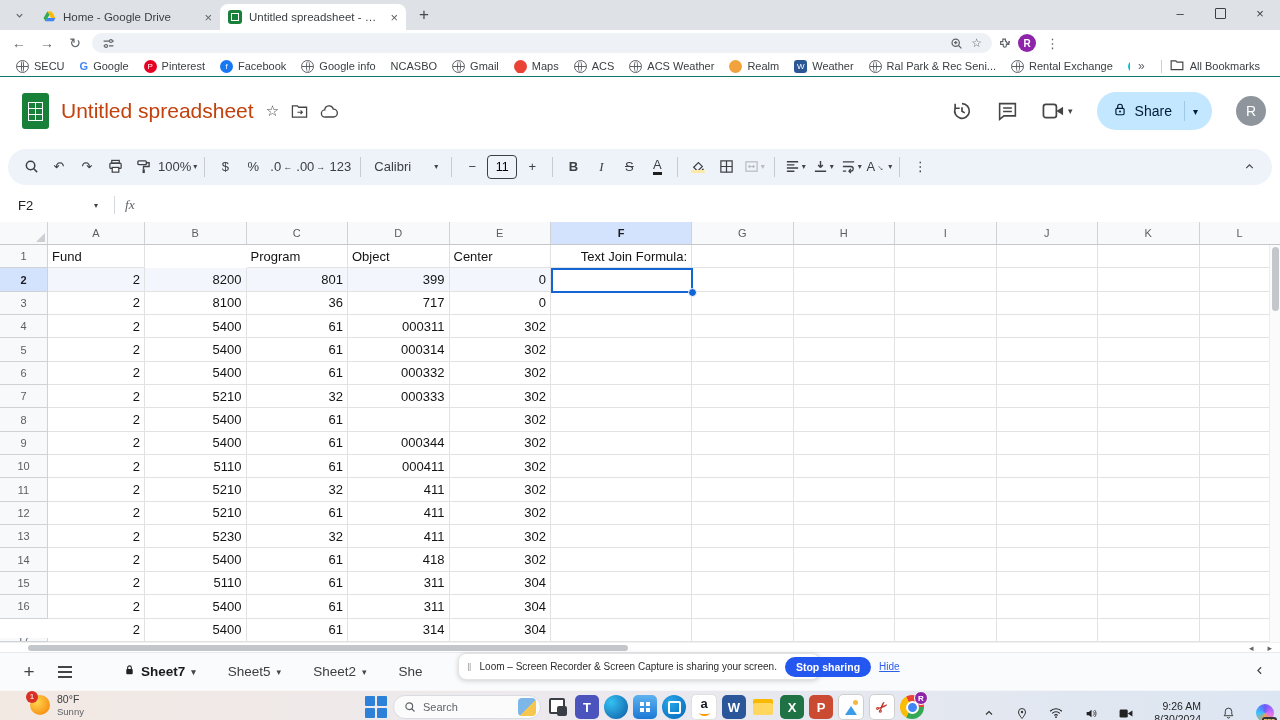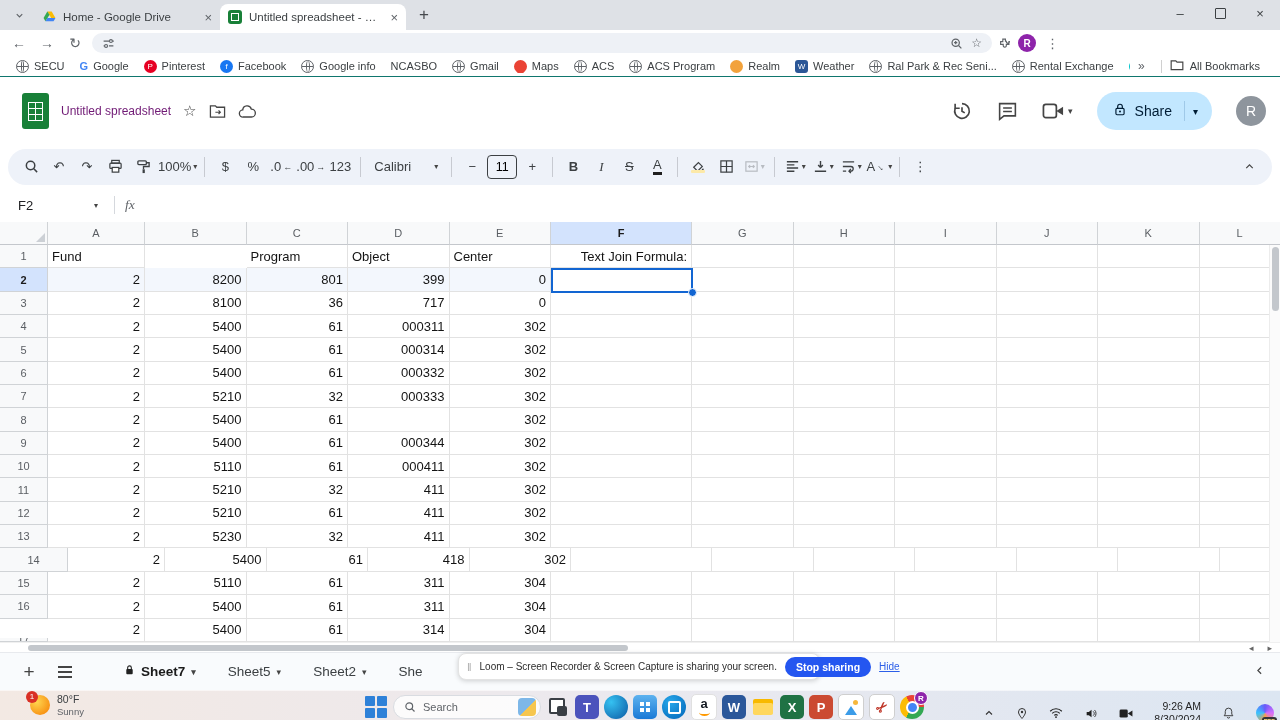--- a/index.html
+++ b/index.html
@@ -46,21 +46,21 @@
   .bm-overflow{color:#5f6368;font-size:12px;padding:0 8px}
   .bm-divider{width:1px;height:13px;background:#d0d0d0;margin:0 8px}
   .all-bookmarks{display:flex;align-items:center;gap:6px;font-size:11px;color:#3c4043;flex:none;padding-right:4px}
 
   
   #sheets-header{top:77px;height:68px;background:#fff;display:flex;align-items:center;padding:0 14px}
   .logo{width:27px;height:36px;background:#188038;border-radius:3px;position:relative;flex:none;margin:0 12px 0 8px}
   .logo-grid{position:absolute;inset:9px 6px 8px 6px;border:1.3px solid #fff;background:linear-gradient(to right,transparent 46%,#fff 46% 54%,transparent 54%),linear-gradient(to bottom,transparent 28%,#fff 28% 38%,transparent 38% 62%,#fff 62% 72%,transparent 72%)}
   .title-block{display:flex;flex-direction:column;gap:2px}
   .title-row{display:flex;align-items:center;gap:12px}
-  .doc-title{font-size:12px;color:#701a75}
+  .doc-title{font-size:21px;color:#c2410c}
   .hdr-ic{color:#444;font-size:15px;display:flex;align-items:center}
   .menu-row{display:flex;margin-left:-8px}
   .menu-item{font-size:14px;color:#202124;padding:2px 8px;border-radius:4px}
   .hdr-right{margin-left:auto;display:flex;align-items:center;gap:24px}
   .cam-group{display:flex;align-items:center;gap:3px}
   .tiny-chev{font-size:9px;color:#444}
   .share-btn{height:38px;background:#c2e7ff;border-radius:19px;display:flex;align-items:center;gap:8px;padding:0 14px 0 16px;color:#001d35}
   .share-label{font-size:14px;font-weight:500}
   .share-sep{width:1px;height:20px;background:#9fc9e8;margin-left:4px}
   .share-chev{font-size:10px}
@@ -273,21 +273,21 @@
         <span class="bm-item">
           <span class="bm-ic bm-pin" style="background: rgb(234, 67, 53);"></span>
           <span class="bm-label">Maps</span>
         </span>
         <span class="bm-item">
           <span class="bm-ic bm-globe"></span>
           <span class="bm-label">ACS</span>
         </span>
         <span class="bm-item">
           <span class="bm-ic bm-globe"></span>
-          <span class="bm-label">ACS Program</span>
+          <span class="bm-label">ACS Weather</span>
         </span>
         <span class="bm-item">
           <span class="bm-ic" style="background: rgb(242, 162, 60);"></span>
           <span class="bm-label">Realm</span>
         </span>
         <span class="bm-item">
           <span class="bm-ic bm-square" style="background: rgb(43, 87, 151);">W</span>
           <span class="bm-label">Weather</span>
         </span>
         <span class="bm-item">
@@ -703,21 +703,21 @@
           <div class="gc cell ar" style="width: 101.5px;">302</div>
           <div class="gc cell ar" style="width: 141px;"></div>
           <div class="gc cell ar" style="width: 101.5px;"></div>
           <div class="gc cell ar" style="width: 101.5px;"></div>
           <div class="gc cell ar" style="width: 101.5px;"></div>
           <div class="gc cell ar" style="width: 101.5px;"></div>
           <div class="gc cell ar" style="width: 101.5px;"></div>
           <div class="gc cell ar" style="width: 81px;"></div>
         </div>
         <div class="grid-row">
-          <div class="gc ghc" style="width: 68px;">14</div>
+          <div class="gc ghc" style="width: 48px;">14</div>
           <div class="gc cell ar" style="width: 97px;">2</div>
           <div class="gc cell ar" style="width: 101.5px;">5400</div>
           <div class="gc cell ar" style="width: 101.5px;">61</div>
           <div class="gc cell ar" style="width: 101.5px;">418</div>
           <div class="gc cell ar" style="width: 101.5px;">302</div>
           <div class="gc cell ar" style="width: 141px;"></div>
           <div class="gc cell ar" style="width: 101.5px;"></div>
           <div class="gc cell ar" style="width: 101.5px;"></div>
           <div class="gc cell ar" style="width: 101.5px;"></div>
           <div class="gc cell ar" style="width: 101.5px;"></div>

